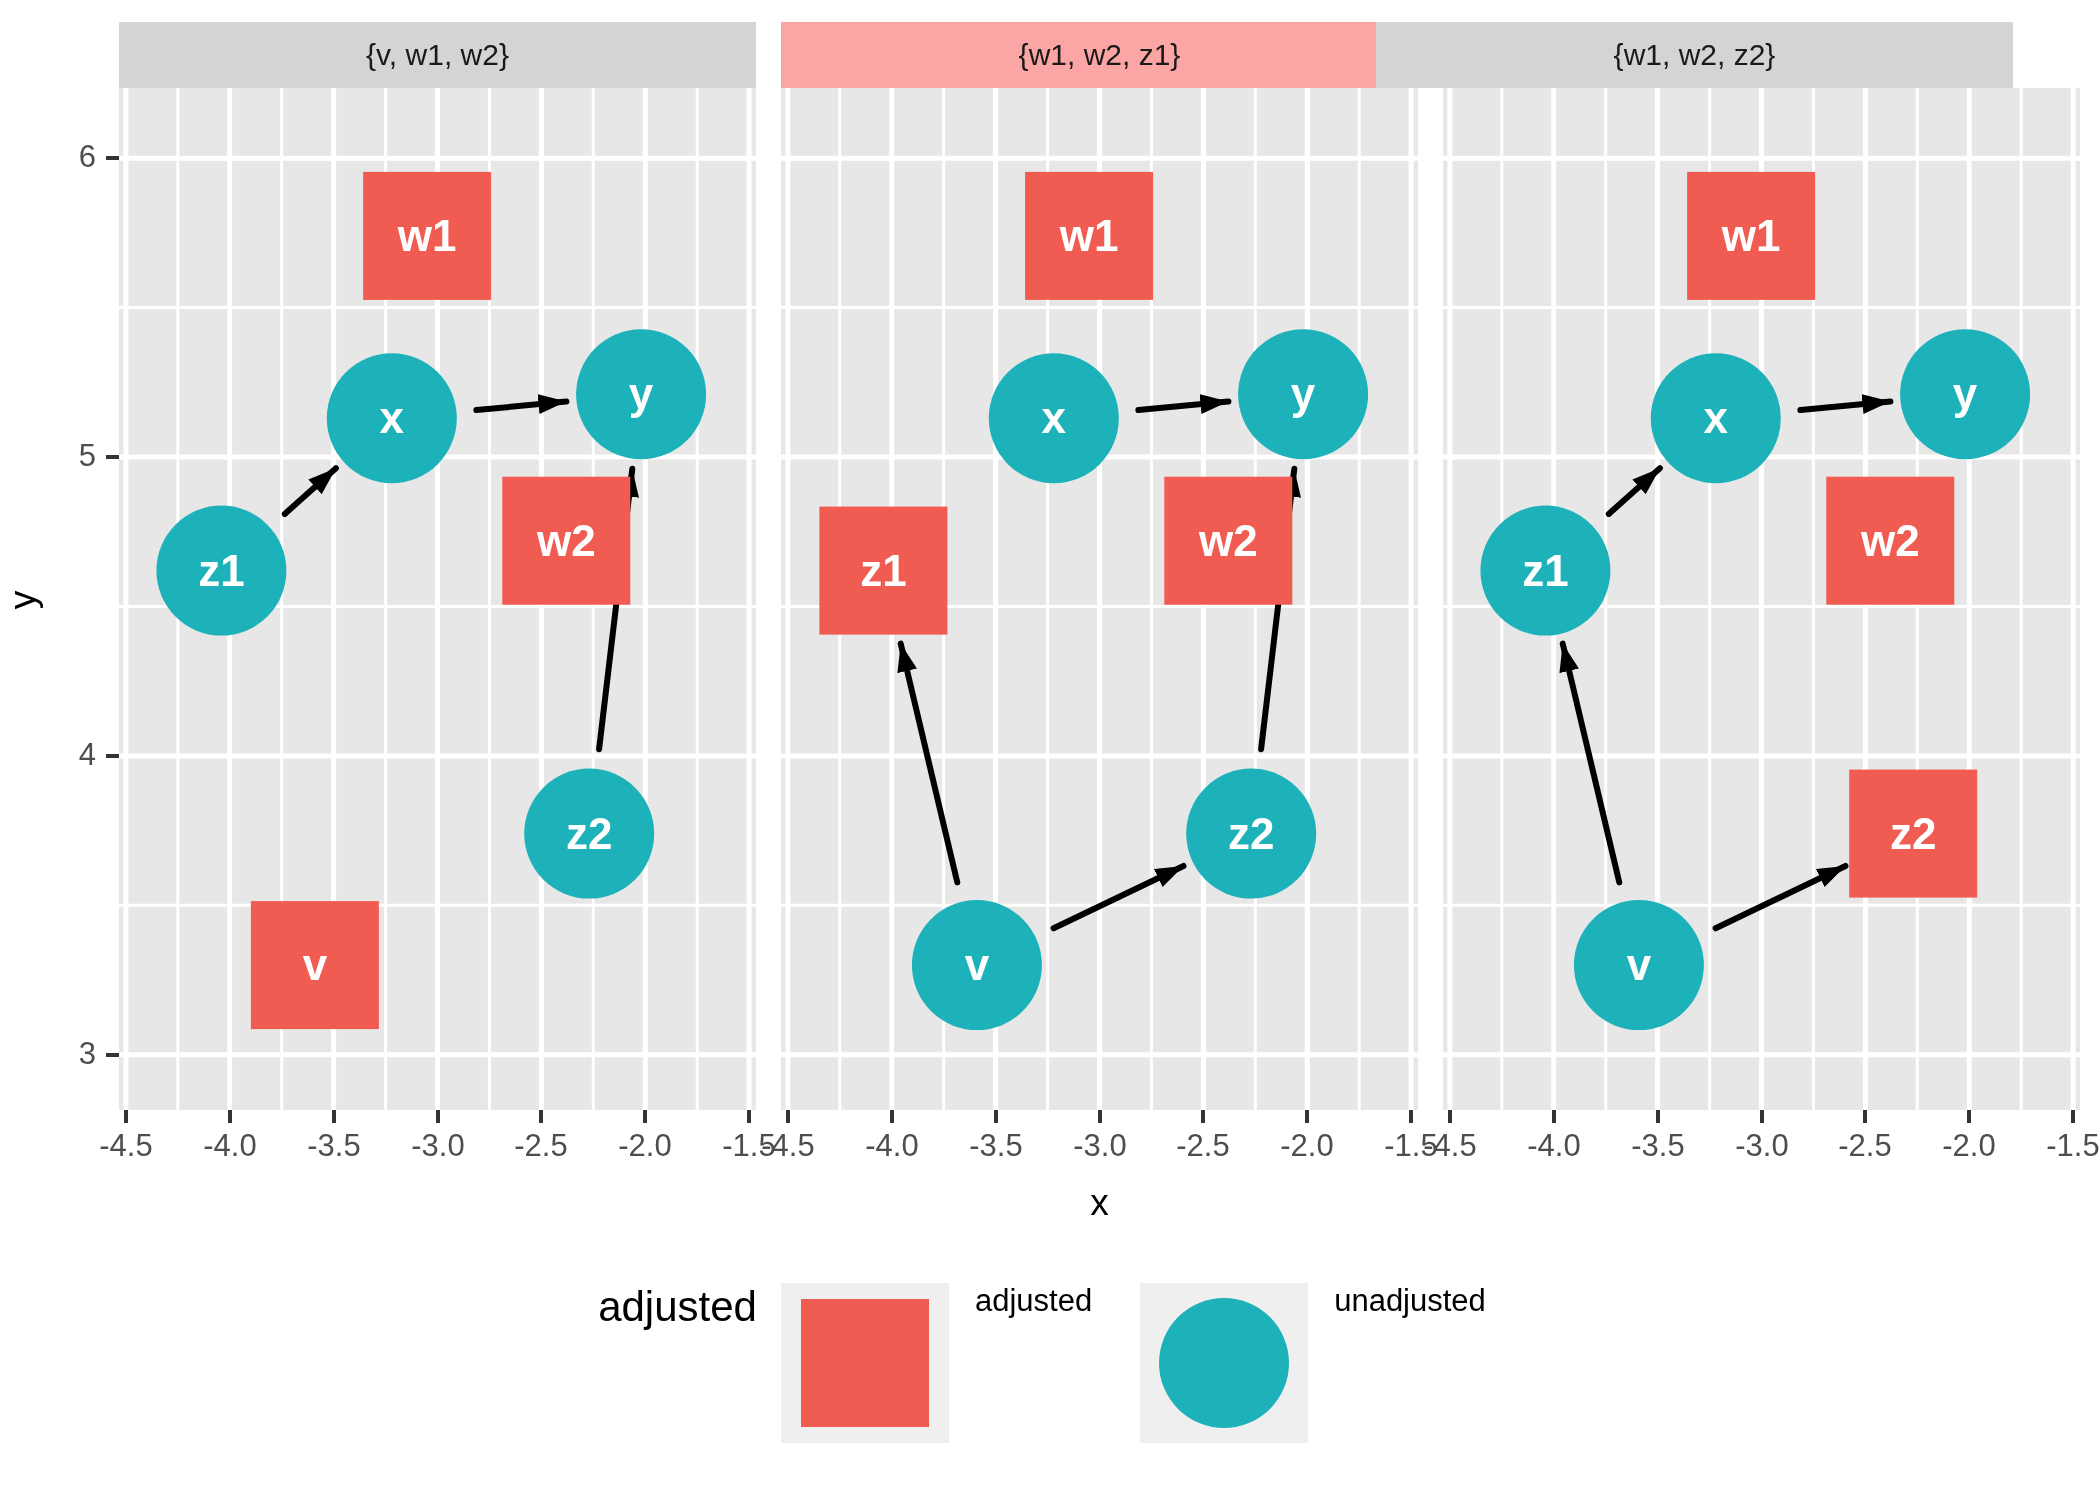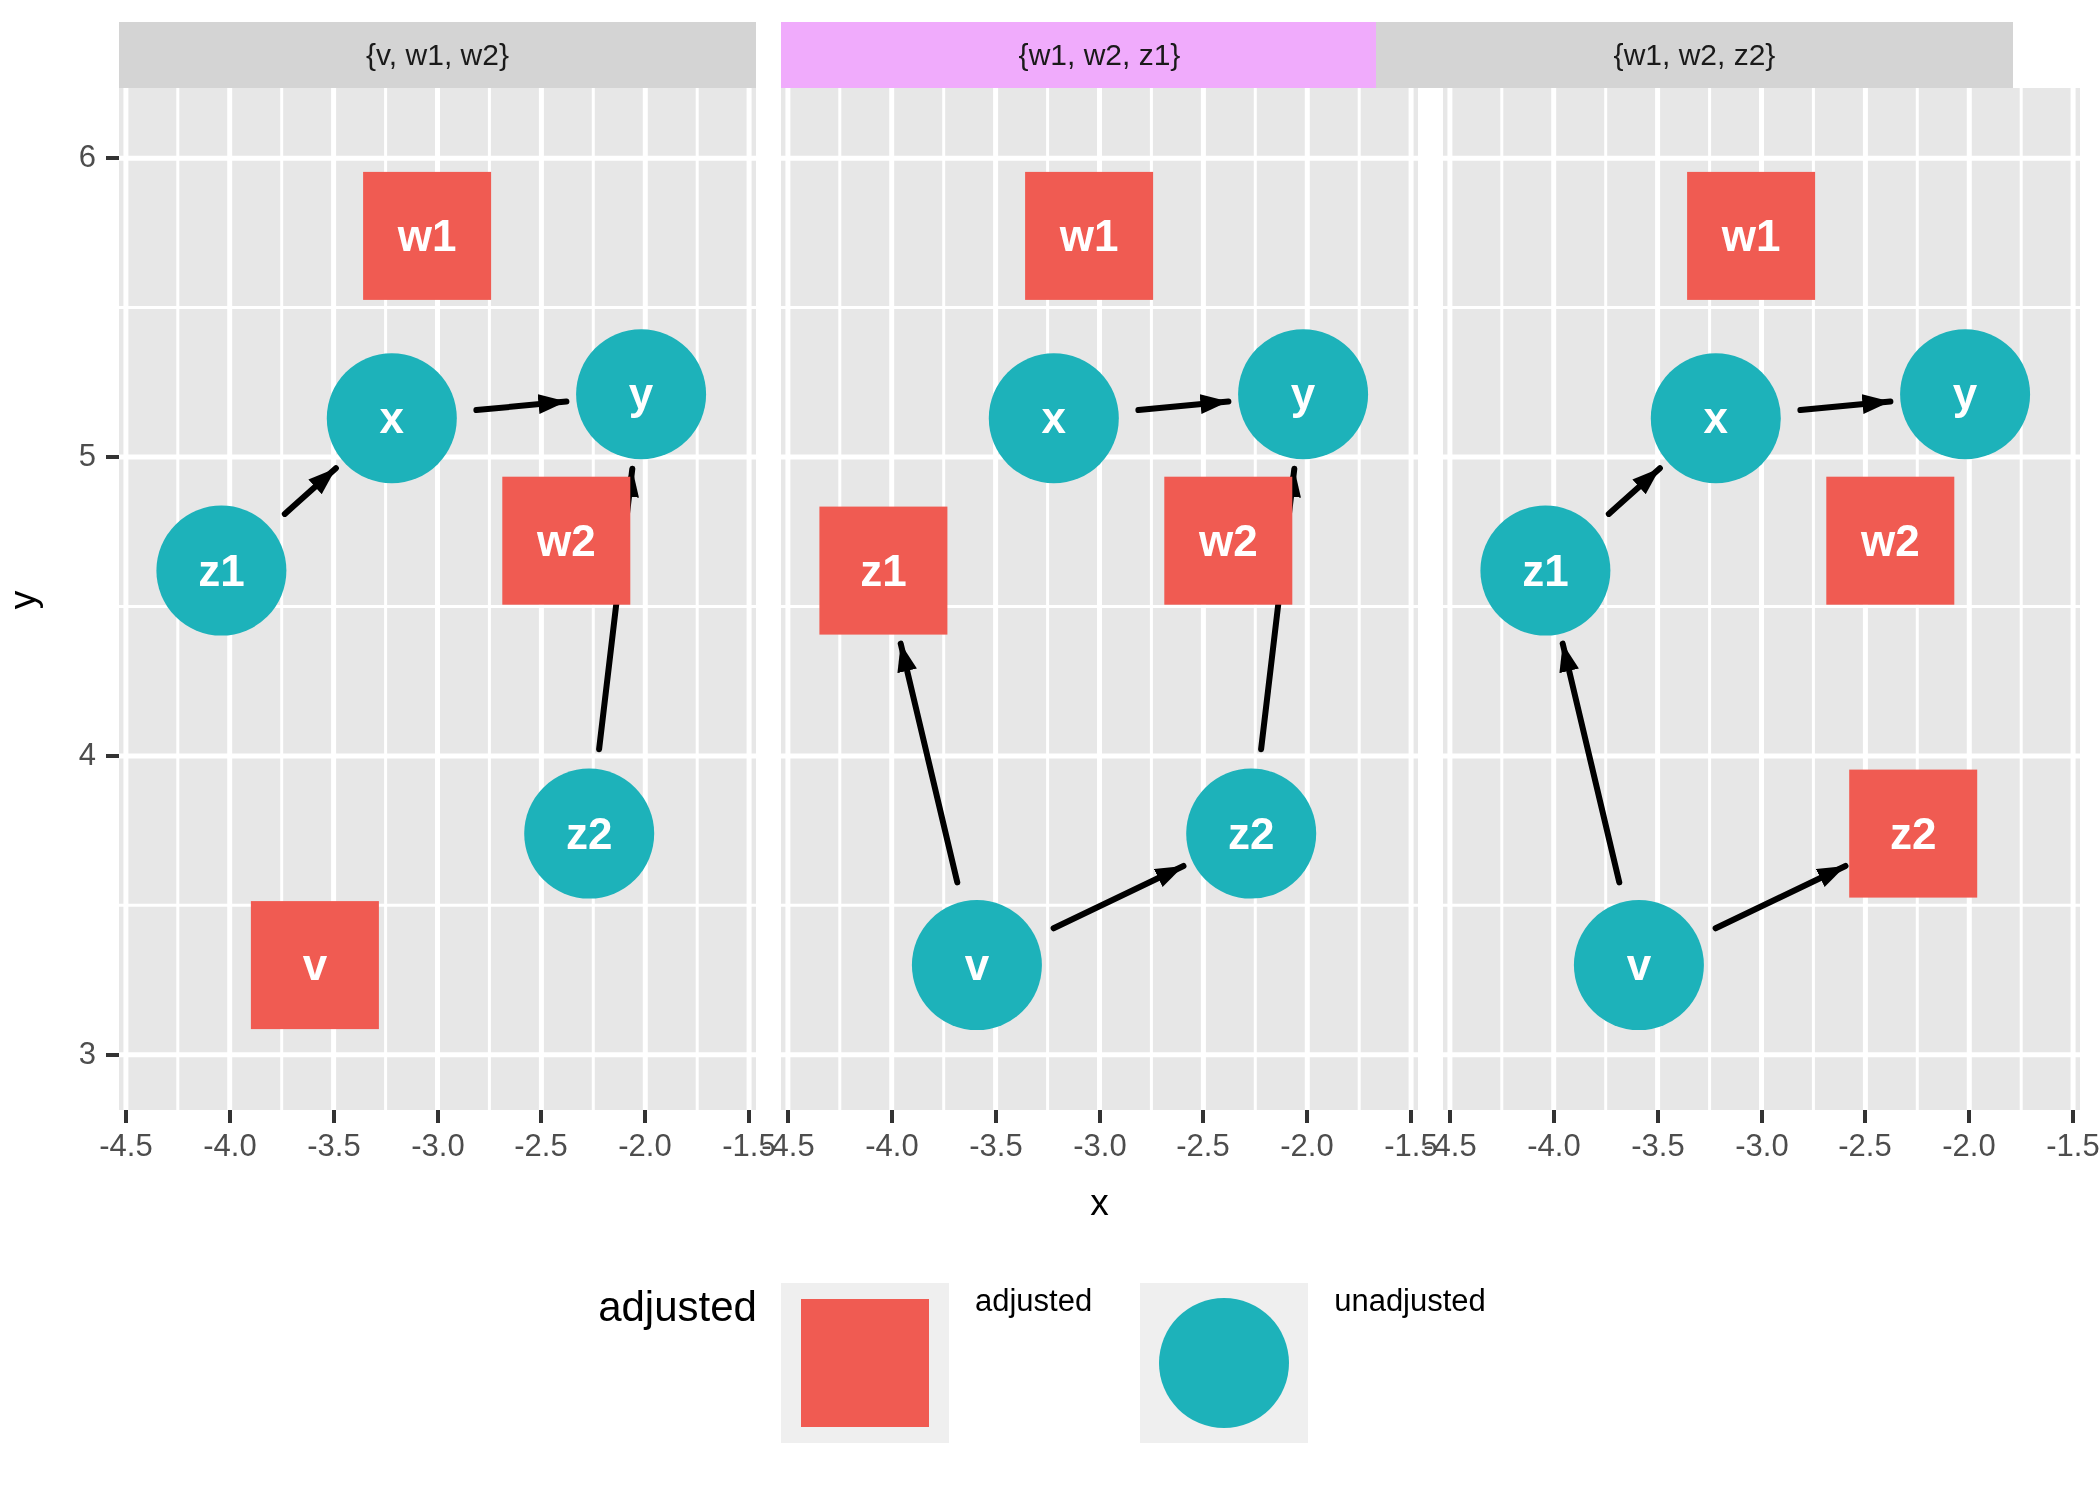--- a/index.html
+++ b/index.html
@@ -21,21 +21,21 @@
   .legend-label{font-size:31px;color:#000;margin-left:26px;margin-right:48px;}
   .legend-label:last-child{margin-right:16px;}
 </style>
 </head>
 <body>
 
 <div id="strips">
     <div class="strip" style="left: 119px; top: 22px; width: 637px; height: 66px; background: rgb(212, 212, 212);">
       <span>{v, w1, w2}</span>
     </div>
-    <div class="strip" style="left: 781px; top: 22px; width: 637px; height: 66px; background: #f0abfc; align-items: center;">
+    <div class="strip" style="left: 781px; top: 22px; width: 637px; height: 66px; background: #fca5a5; align-items: center;">
       <span>{w1, w2, z1}</span>
     </div>
     <div class="strip" style="left: 1376px; top: 22px; width: 637px; height: 66px; background: rgb(212, 212, 212);">
       <span>{w1, w2, z2}</span>
     </div>
   </div>
 <div id="panels">
     <svg width="637" height="1022" style="position: absolute; left: 119px; top: 88px;">
       <defs>
         <marker id="arrow0" markerUnits="userSpaceOnUse" markerWidth="30" markerHeight="22" refX="28" refY="10" orient="auto">

